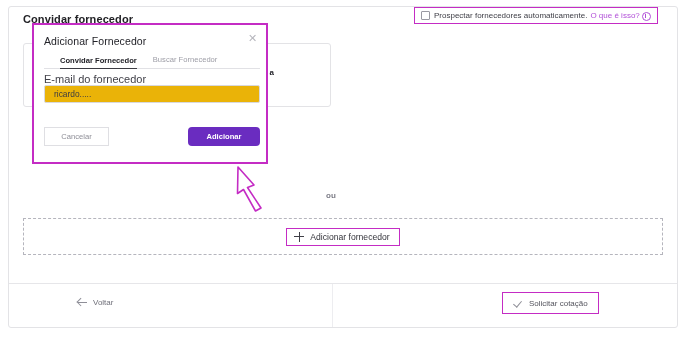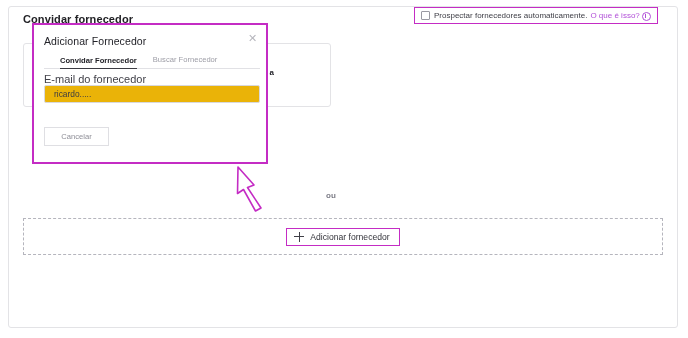--- a/index.html
+++ b/index.html
@@ -426,20 +426,33 @@
 
     <div class="ou-text">ou</div>
 
     <div class="dash-zone">
       <div class="add-supplier-outline">
         <span class="plus-icon"></span>
         <span class="add-supplier-label">Adicionar fornecedor</span>
       </div>
     </div>
 
+    <div class="footer">
+      <div class="footer-divider"></div>
+
+      <div class="btn-back">
+        <span class="arrow-left"></span>
+        <span class="btn-back-label">Voltar</span>
+      </div>
+
+      <div class="btn-quote-outline">
+        <span class="check-icon"></span>
+        <span class="btn-quote-label">Solicitar cotação</span>
+      </div>
+    </div>
   </div>
 
   <div class="prospect-wrap">
     <span class="mini-checkbox"></span>
     <span class="prospect-text">Prospectar fornecedores automaticamente.</span>
     <span class="prospect-link">O que é isso?</span>
     <span class="info-circle"></span>
   </div>
 
   <svg class="arrow-ann" viewBox="0 0 44 48">
@@ -456,18 +469,19 @@
         <span class="tab tab-active">Convidar Fornecedor</span>
         <span class="tab tab-inactive">Buscar Fornecedor</span>
       </div>
 
       <div class="field-label">E-mail do fornecedor</div>
 
       <div class="email-input" placeholder="E-mail do fornecedor">ricardo.....</div>
 
       <div class="modal-actions">
         <div class="btn-cancel">Cancelar</div>
+        <div class="btn-add">Adicionar</div>
       </div>
 
     </div>
   </div>
 
 </div>
 
 </body></html>

